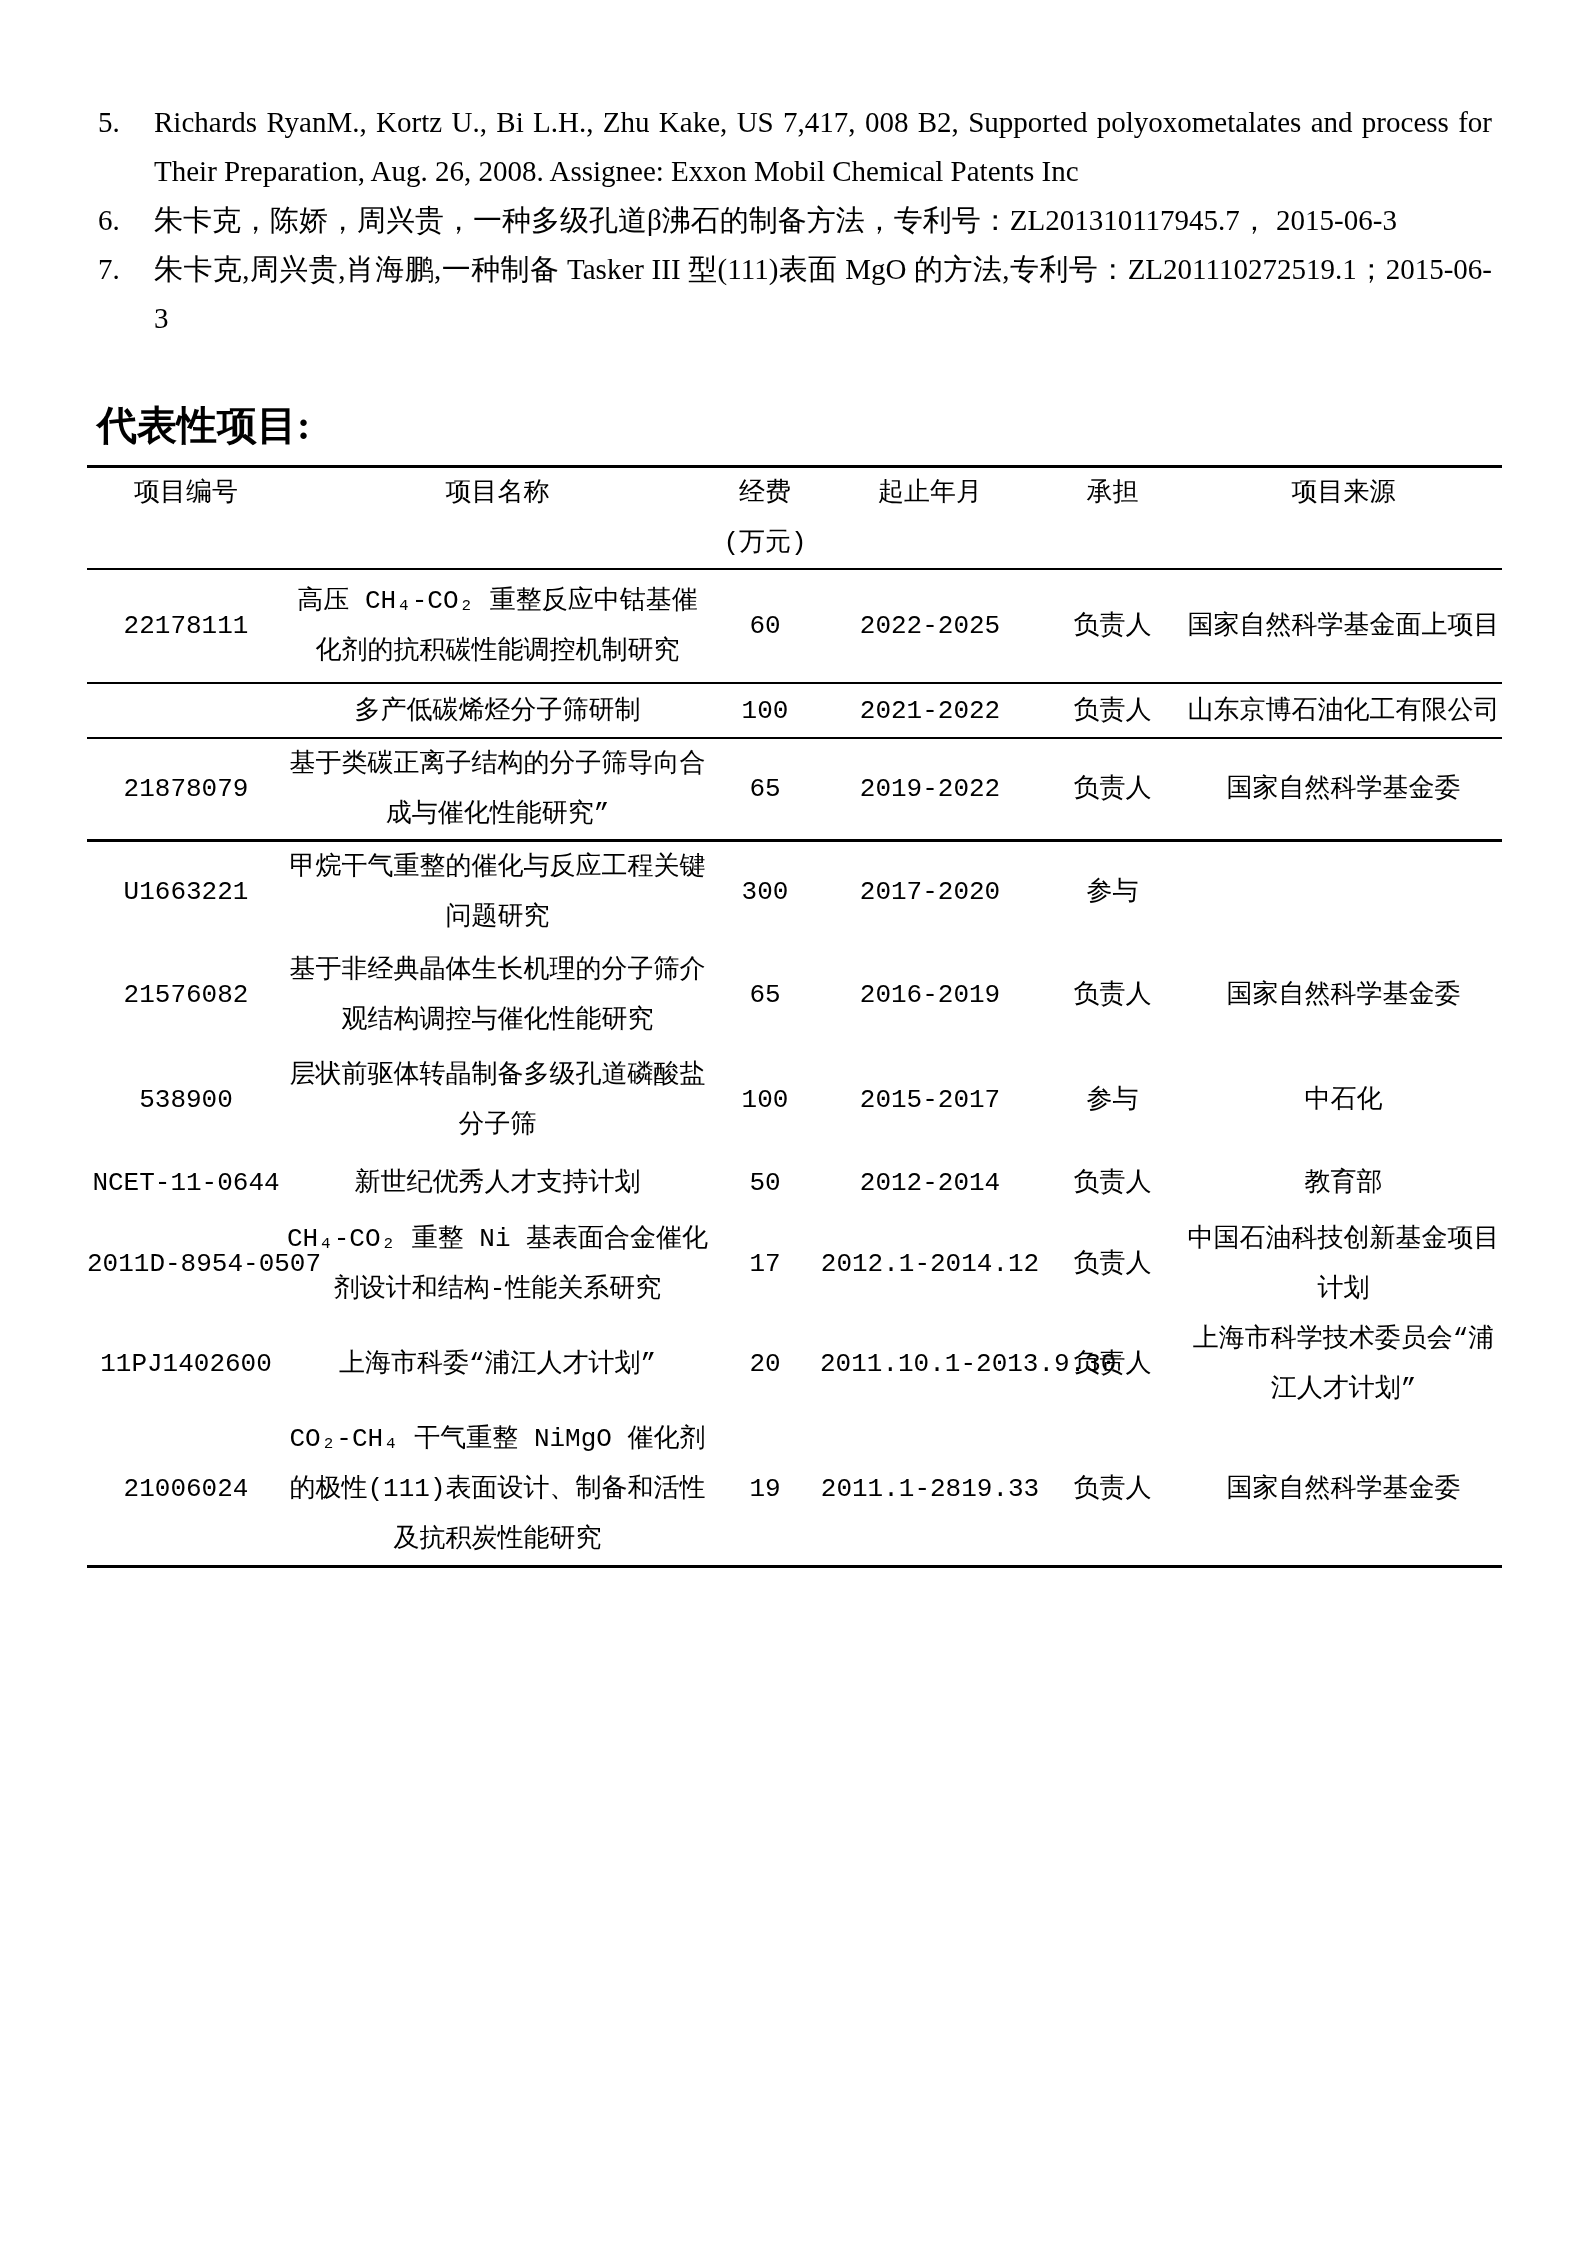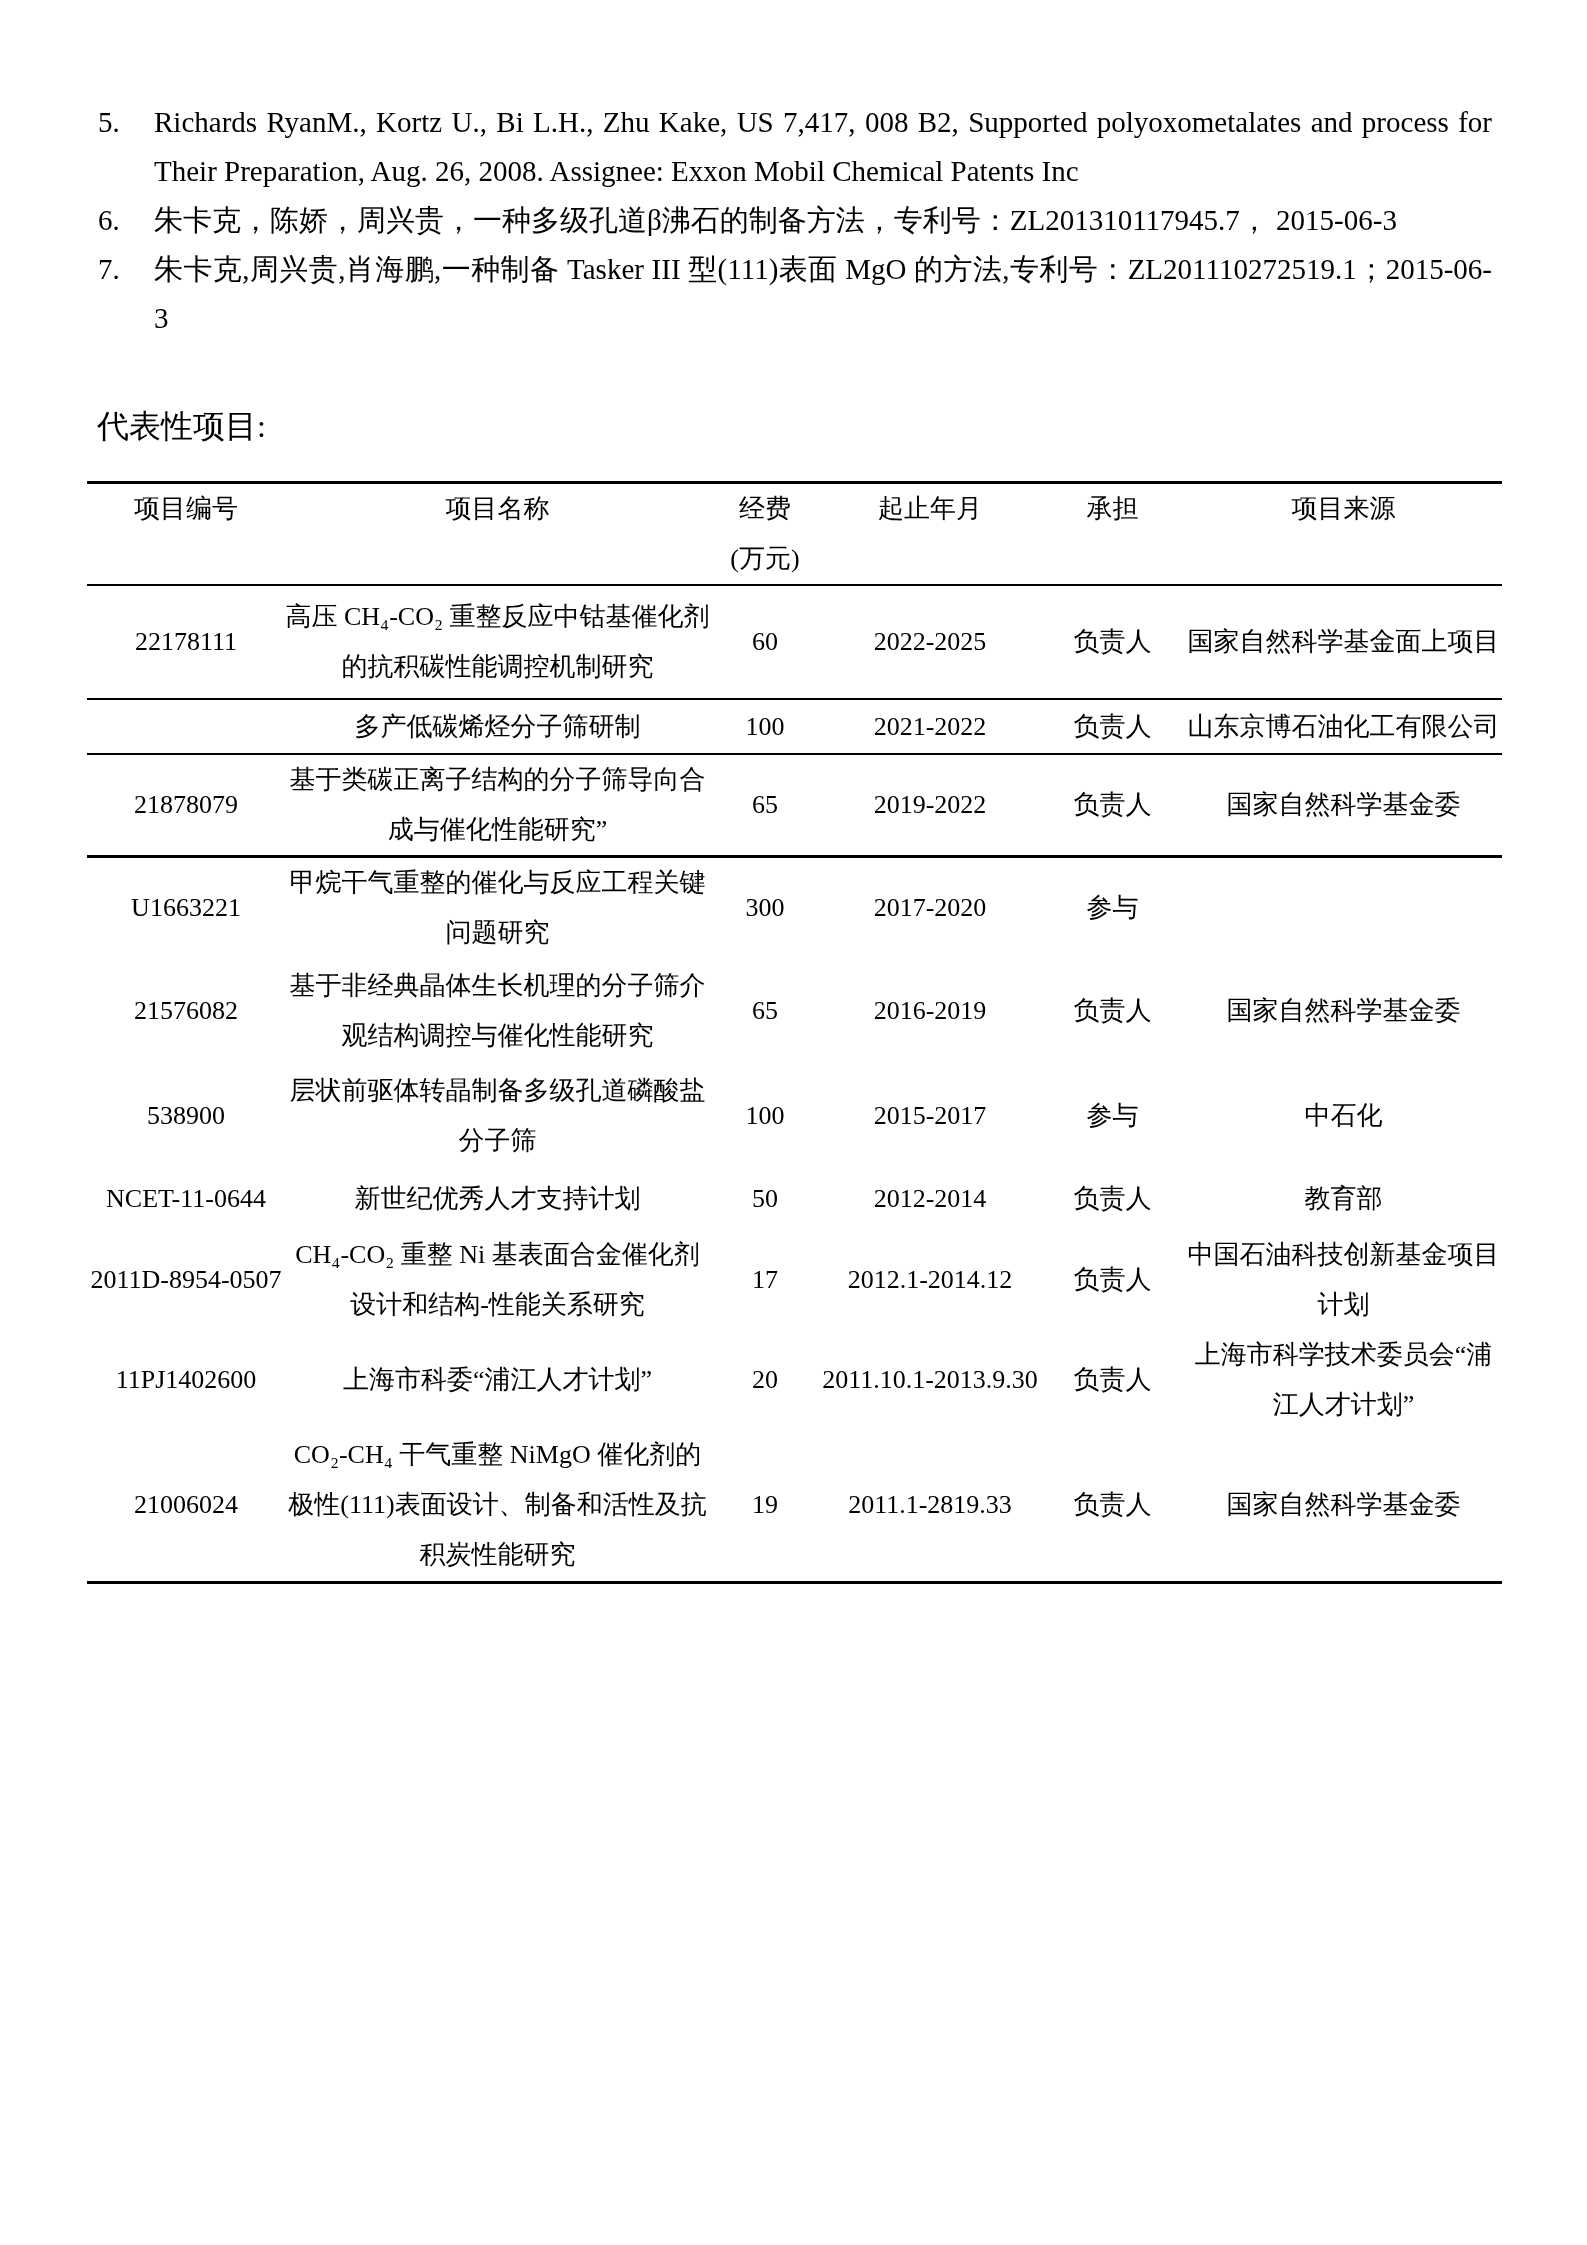--- a/index.html
+++ b/index.html
@@ -29,32 +29,33 @@
   }
   .list-item .num {
     flex: 0 0 56px;
   }
   .list-item .text {
     flex: 1 1 auto;
   }
   
   .section-title {
     margin: 60px 0 0 97px;
-    font-size: 32px;
+    font-size: 40px;
     line-height: 46px;
-    font-weight: normal;
+    font-weight: bold;
   }
   
   table.projects {
-    margin: 32px 0 0 87px;
+    margin: 16px 0 0 87px;
     width: 1415px;
     border-collapse: collapse;
     table-layout: fixed;
     border-top: 3px solid #000;
     border-bottom: 3px solid #000;
+    font-family: Liberation Mono, monospace;
   }
   table.projects th,
   table.projects td {
     padding: 0;
     font-weight: normal;
     text-align: center;
     vertical-align: middle;
     font-size: 26px;
     line-height: 50px;
     overflow: visible;

